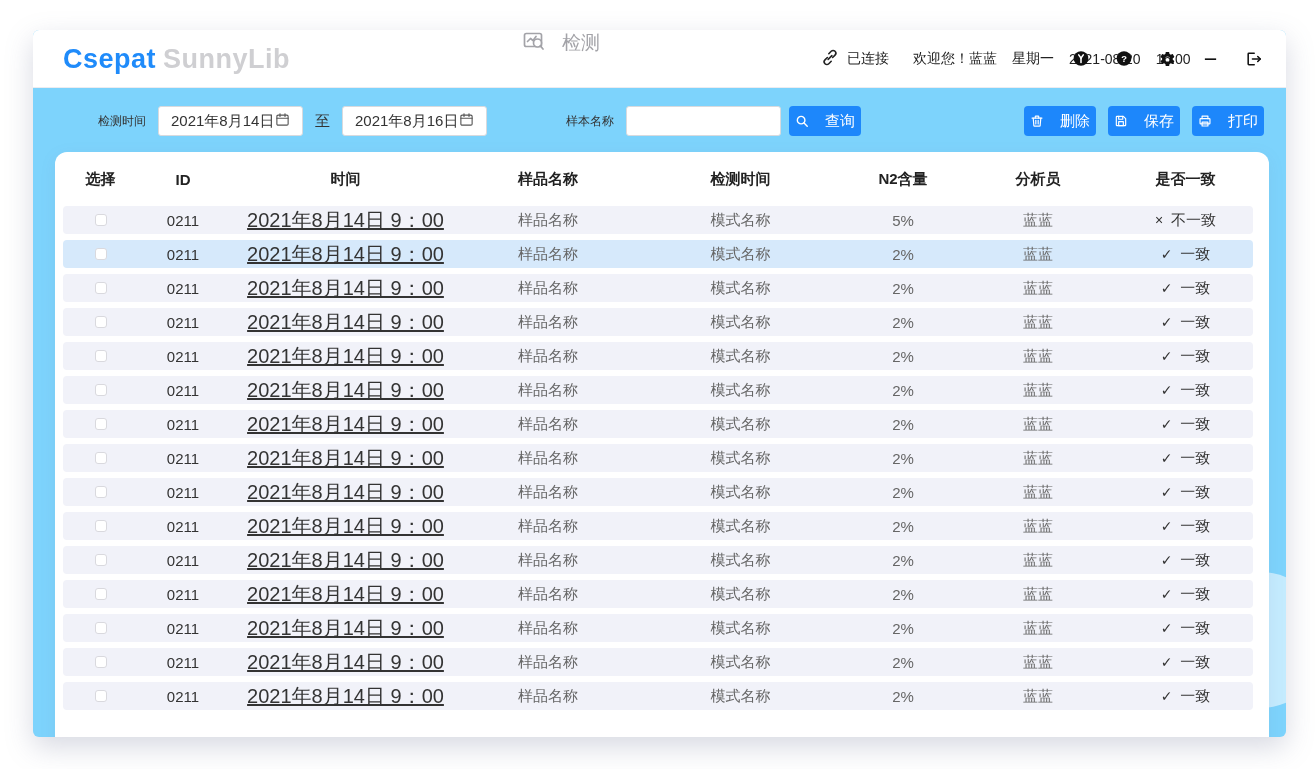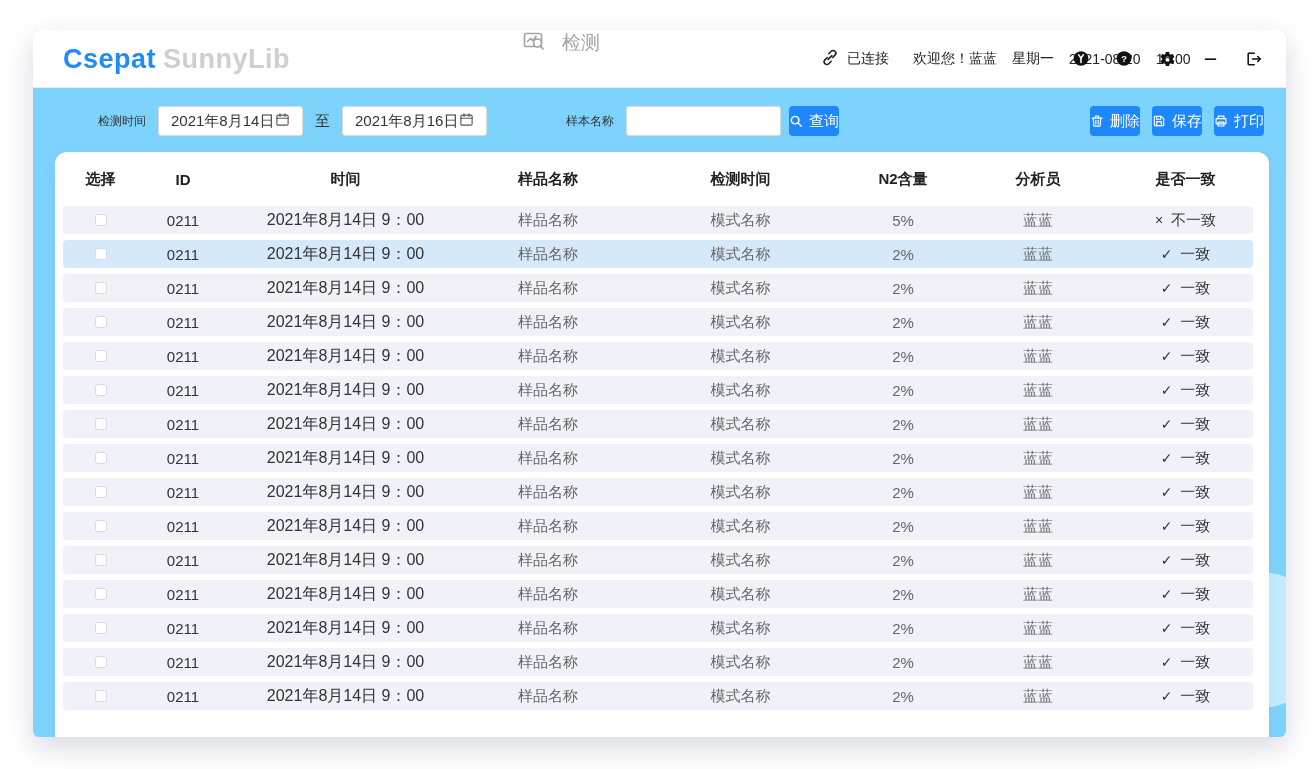--- a/index.html
+++ b/index.html
@@ -37,39 +37,39 @@
     display:flex; align-items:center; padding:0 22px 0 30px; z-index:2; }
   .flabel { font-size:12px; color:#333; margin-right:12px; white-space:nowrap;margin-left:35px; }
   .date-input { width:145px; height:30px; background:#fff; border:1px solid #d8dade; border-radius:3px;
     display:flex; align-items:center; padding:0 12px; font-size:15px; color:#333; cursor:pointer; }
   .date-input .dval { flex:1; }
   .to-label { margin:0 12px; font-size:15px; }
   .sample-group { margin-left:44px; display:flex; align-items:center; }
   .text-input { width:155px; height:30px; background:#fff; border:1px solid #d8dade; border-radius:3px;
     font-size:15px; padding:0 8px; outline:none; font-family:inherit; }
   .btn { height:30px; border:none; border-radius:4px; background:#1d87fb; color:#fff;
-    font-size:15px; font-family:inherit; display:flex; align-items:center; gap:6px;
-    padding:0 0; cursor:pointer; }
+    font-size:15px; font-family:inherit; display:flex; align-items:center; gap:16px;
+    padding:0 6px; cursor:pointer; }
   .btn svg { display:block; }
   .query-btn { margin-left:8px; }
   .right-actions { margin-left:auto; display:flex; gap:12px; }
 
   
   .table-card { position:absolute; top:122px; left:22px; width:1214px; height:673px;
     background:#fff; border-radius:12px; padding:0 8px; z-index:1;
     box-shadow:0 4px 16px rgba(120,130,160,.10); }
   .grid-row { display:grid; grid-template-columns:75px 90px 235px 170px 215px 110px 160px 135px;
     align-items:center; width:1190px; }
   .thead-row { height:54px; }
   .hcell { text-align:center; font-size:15px; font-weight:700; color:#222; }
   .trow { height:28px; margin-bottom:6px; border-radius:4px; background:#f1f2f9; cursor:default; }
   .trow.highlighted { background:#d6e9fb; }
   .tcell { text-align:center; font-size:15px; color:#666; white-space:nowrap; overflow:hidden; }
   .tcell.dark { color:#333; }
-  .tcell.time { font-size:16px; }
+  .tcell.time { font-size:20px;text-decoration:underline; }
   .cb-wrap { display:flex; justify-content:center; }
   .checkbox { width:12px; height:12px; background:#fff; border:1px solid #d9d9de; border-radius:3px; cursor:pointer; }
   .match-cell { display:flex; align-items:center; justify-content:center; gap:8px;
     font-size:15px; color:#333; }
   .match-mark { font-size:14px; color:#333; }
 
   .deco-circle { position:absolute; right:-42px; top:542px; width:136px; height:136px;
     border-radius:50%; background:rgba(255,255,255,.55); z-index:0; }
 </style>
 </head>

